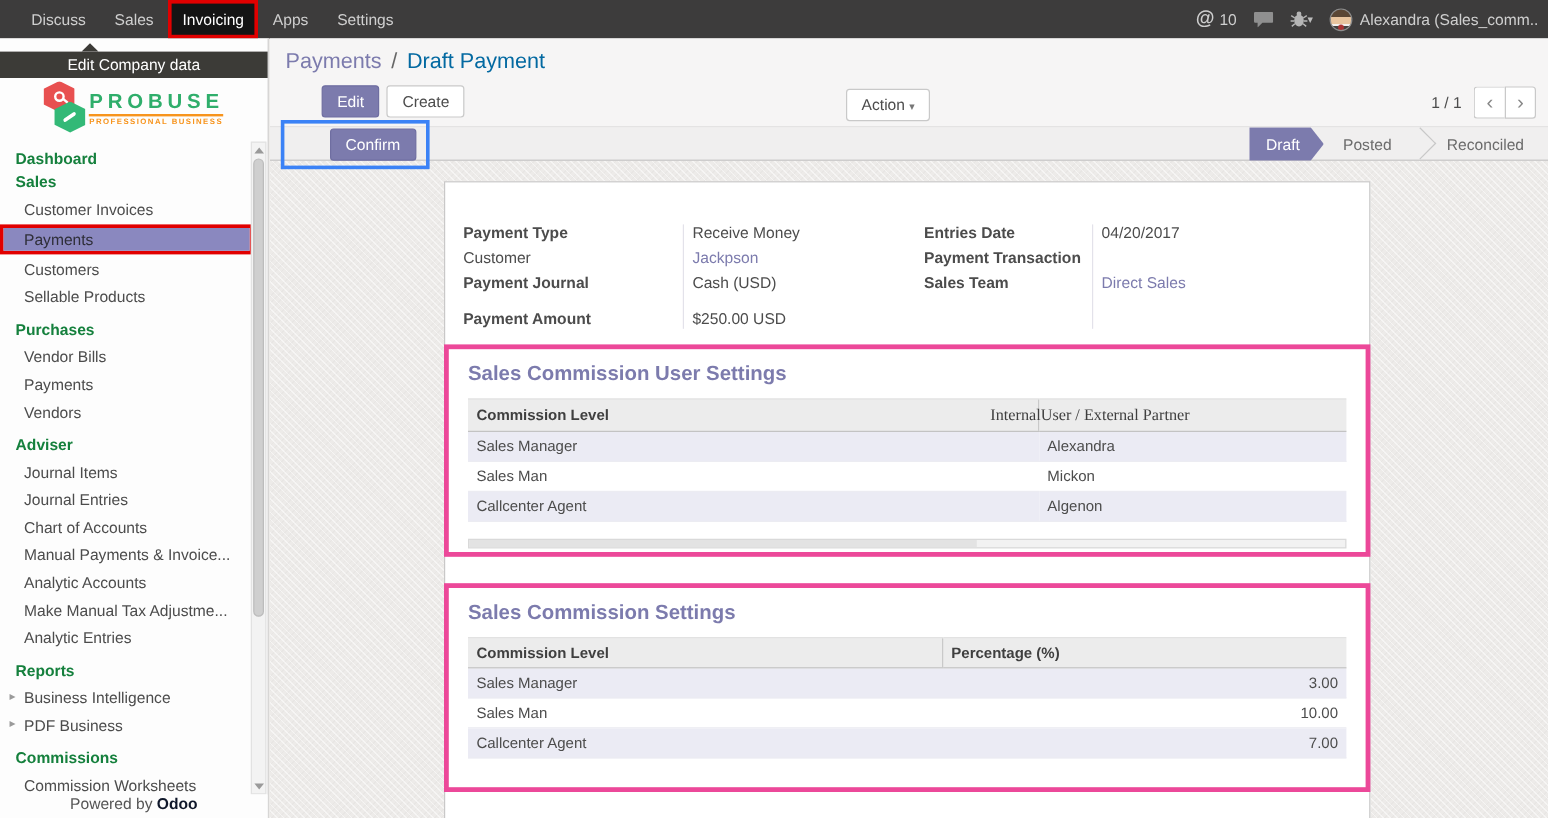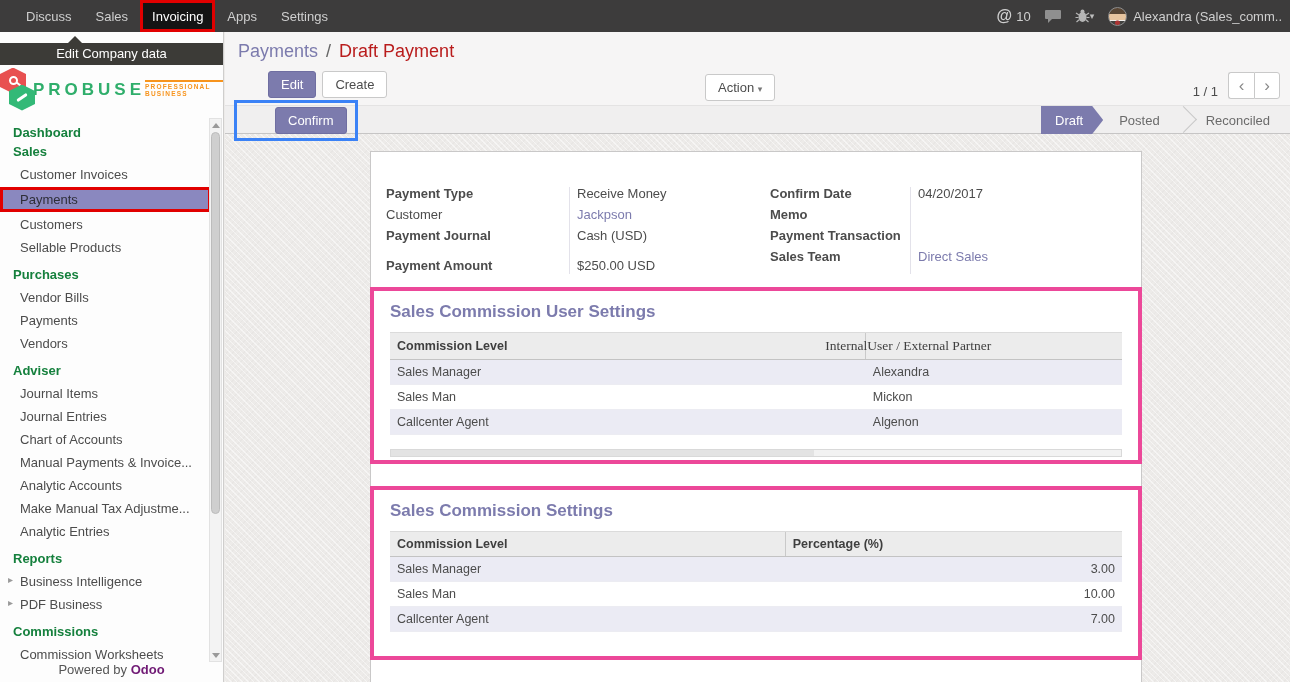--- a/index.html
+++ b/index.html
@@ -31,50 +31,50 @@
   .company-tip { position:relative; margin-top:11px; height:22px; background:#3c3b37; color:#fff; text-align:center; line-height:22px; font-size:13px; }
   .company-tip .notch { position:absolute; top:-7px; left:68px; width:0; height:0; border:7px solid transparent; border-bottom-color:#3c3b37; border-top:none; }
   .logo { display:flex; align-items:center; justify-content:center; gap:4px; padding:3px 0 2px 0; height:48px; }
   .hexes { position:relative; width:34px; height:44px; }
   .hex { position:absolute; width:26px; height:26px; clip-path:polygon(50% 0,100% 25%,100% 75%,50% 100%,0 75%,0 25%); display:flex; align-items:center; justify-content:center; }
   .hex.red { background:#e85050; left:0; top:0; }
   .hex.green { background:#33b977; left:9px; top:17px; }
   .mag { width:9px; height:9px; border:2px solid #fff; border-radius:50%; position:relative; }
   .mag::after { content:''; position:absolute; width:5px; height:2px; background:#fff; right:-5px; bottom:-2px; transform:rotate(40deg); }
   .tool { width:12px; height:3px; background:#fff; transform:rotate(-35deg); border-radius:2px; }
-  .logo-text { display:flex; }
+  .logo-text { display:flex; flex-direction:column; }
   .logo-brand { color:#2fae6b; font-weight:bold; font-size:17px; letter-spacing:4px; }
   .logo-tag { color:#f7941d; font-size:6.5px; letter-spacing:1.2px; font-weight:bold; border-top:2px solid #f7941d; padding-top:1px; width:fit-content; }
 
   .menu { padding-top:4px; }
   .menu-heading { color:#15803d; font-weight:bold; padding:8px 0 4px 13px; }
   .menu-item { padding:4px 0 4px 20px; color:#4c4c4c; cursor:pointer; position:relative; }
   .menu-item .exp { position:absolute; left:8px; top:4px; color:#9a9a9a; font-size:10px; }
   .sel-wrap { border:3px solid #e10000; width:211px; margin:1px 0; }
   .sel-wrap .menu-item { background:#8a88bf; color:#2e2e38; padding:2px 0 2px 17px; }
 
   .sb-scroll { position:absolute; top:86px; right:1px; bottom:20px; width:13px; background:#f3f3f3; border:1px solid #e2e2e2; }
   .sb-arrow { position:absolute; left:0; width:11px; height:12px; display:flex; align-items:center; justify-content:center; }
   .tri-up { width:0; height:0; border:4px solid transparent; border-bottom:5px solid #9a9a9a; margin-top:-4px; }
   .tri-down { width:0; height:0; border:4px solid transparent; border-top:5px solid #9a9a9a; margin-bottom:-4px; }
   .sb-thumb { position:absolute; top:13px; left:1px; width:9px; height:382px; background:#cfcfcf; border:1px solid #bcbcbc; border-radius:6px; }
   .sb-footer { position:absolute; bottom:0; left:0; width:223px; height:20px; text-align:center; font-size:13px; color:#555; background:#fdfdfd; }
-  .sb-footer b { color:#701a75; }
+  .sb-footer b { color:#0f172a; }
 
   
   .control-panel { height:73px; background:#f6f5f5; padding:9px 0 0 13px; position:relative; }
   .breadcrumb { font-size:18px; margin-bottom:9px; }
   .breadcrumb .bc-link { color:#7c7bad; cursor:pointer; }
   .breadcrumb .bc-sep { color:#666; margin:0 3px; }
-  .breadcrumb .bc-cur { color:#b91c1c; }
+  .breadcrumb .bc-cur { color:#0369a1; }
   .btn { display:inline-block; font-size:13px; padding:5px 12px; border-radius:3px; border:1px solid #c9c9c9; background:#fff; color:#4c4c4c; cursor:pointer; }
   .btn.primary { background:#7c7bad; border-color:#6f6ea1; color:#fff;margin-left:30px; }
   .btn-row { display:flex; gap:6px; }
   .action-btn { position:absolute; left:480px; top:42px; }
-  .pager { position:absolute; right:10px; top:40px; display:flex; align-items:flex-end; gap:10px; }
+  .pager { position:absolute; right:10px; top:40px; display:flex; align-items:center; gap:10px; }
   .pager-count { font-size:13px; color:#4c4c4c; }
   .pager-btns { display:flex; }
   .pager-btn { width:26px; height:27px; background:#fff; border:1px solid #c9c9c9; display:flex; align-items:center; justify-content:center; color:#888; font-size:17px; cursor:pointer; }
   .pager-btn:first-child { border-radius:3px 0 0 3px; border-right:none; }
   .pager-btn:last-child { border-radius:0 3px 3px 0; }
 
   
   .statusbar { height:29px; background:#f0efef; border-top:1px solid #e4e3e3; border-bottom:1px solid #c6c5c5; position:relative; }
   .confirm-wrap { position:absolute; left:9px; top:-6px; border:3px solid #3b82f6; padding:4px 8px; }
   .steps { position:absolute; right:4px; top:0; height:28px; display:flex; align-items:stretch; }
@@ -292,26 +292,22 @@
             <span class="flabel">Payment Journal</span>
             <span class="fval">Cash (USD)</span>
           </div>
           <div class="frow gap-top">
             <span class="flabel">Payment Amount</span>
             <span class="fval">$250.00 USD</span>
           </div>
         </div>
         <div class="fgroup right">
           <div class="frow">
-            <span class="flabel">Confirm Date</span>
+            <span class="flabel">Entries Date</span>
             <span class="fval">04/20/2017</span>
-          </div>
-          <div class="frow">
-            <span class="flabel">Memo</span>
-            <span class="fval"></span>
           </div>
           <div class="frow">
             <span class="flabel">Payment Transaction</span>
             <span class="fval"></span>
           </div>
           <div class="frow">
             <span class="flabel">Sales Team</span>
             <span class="fval link">Direct Sales</span>
           </div>
         </div>

